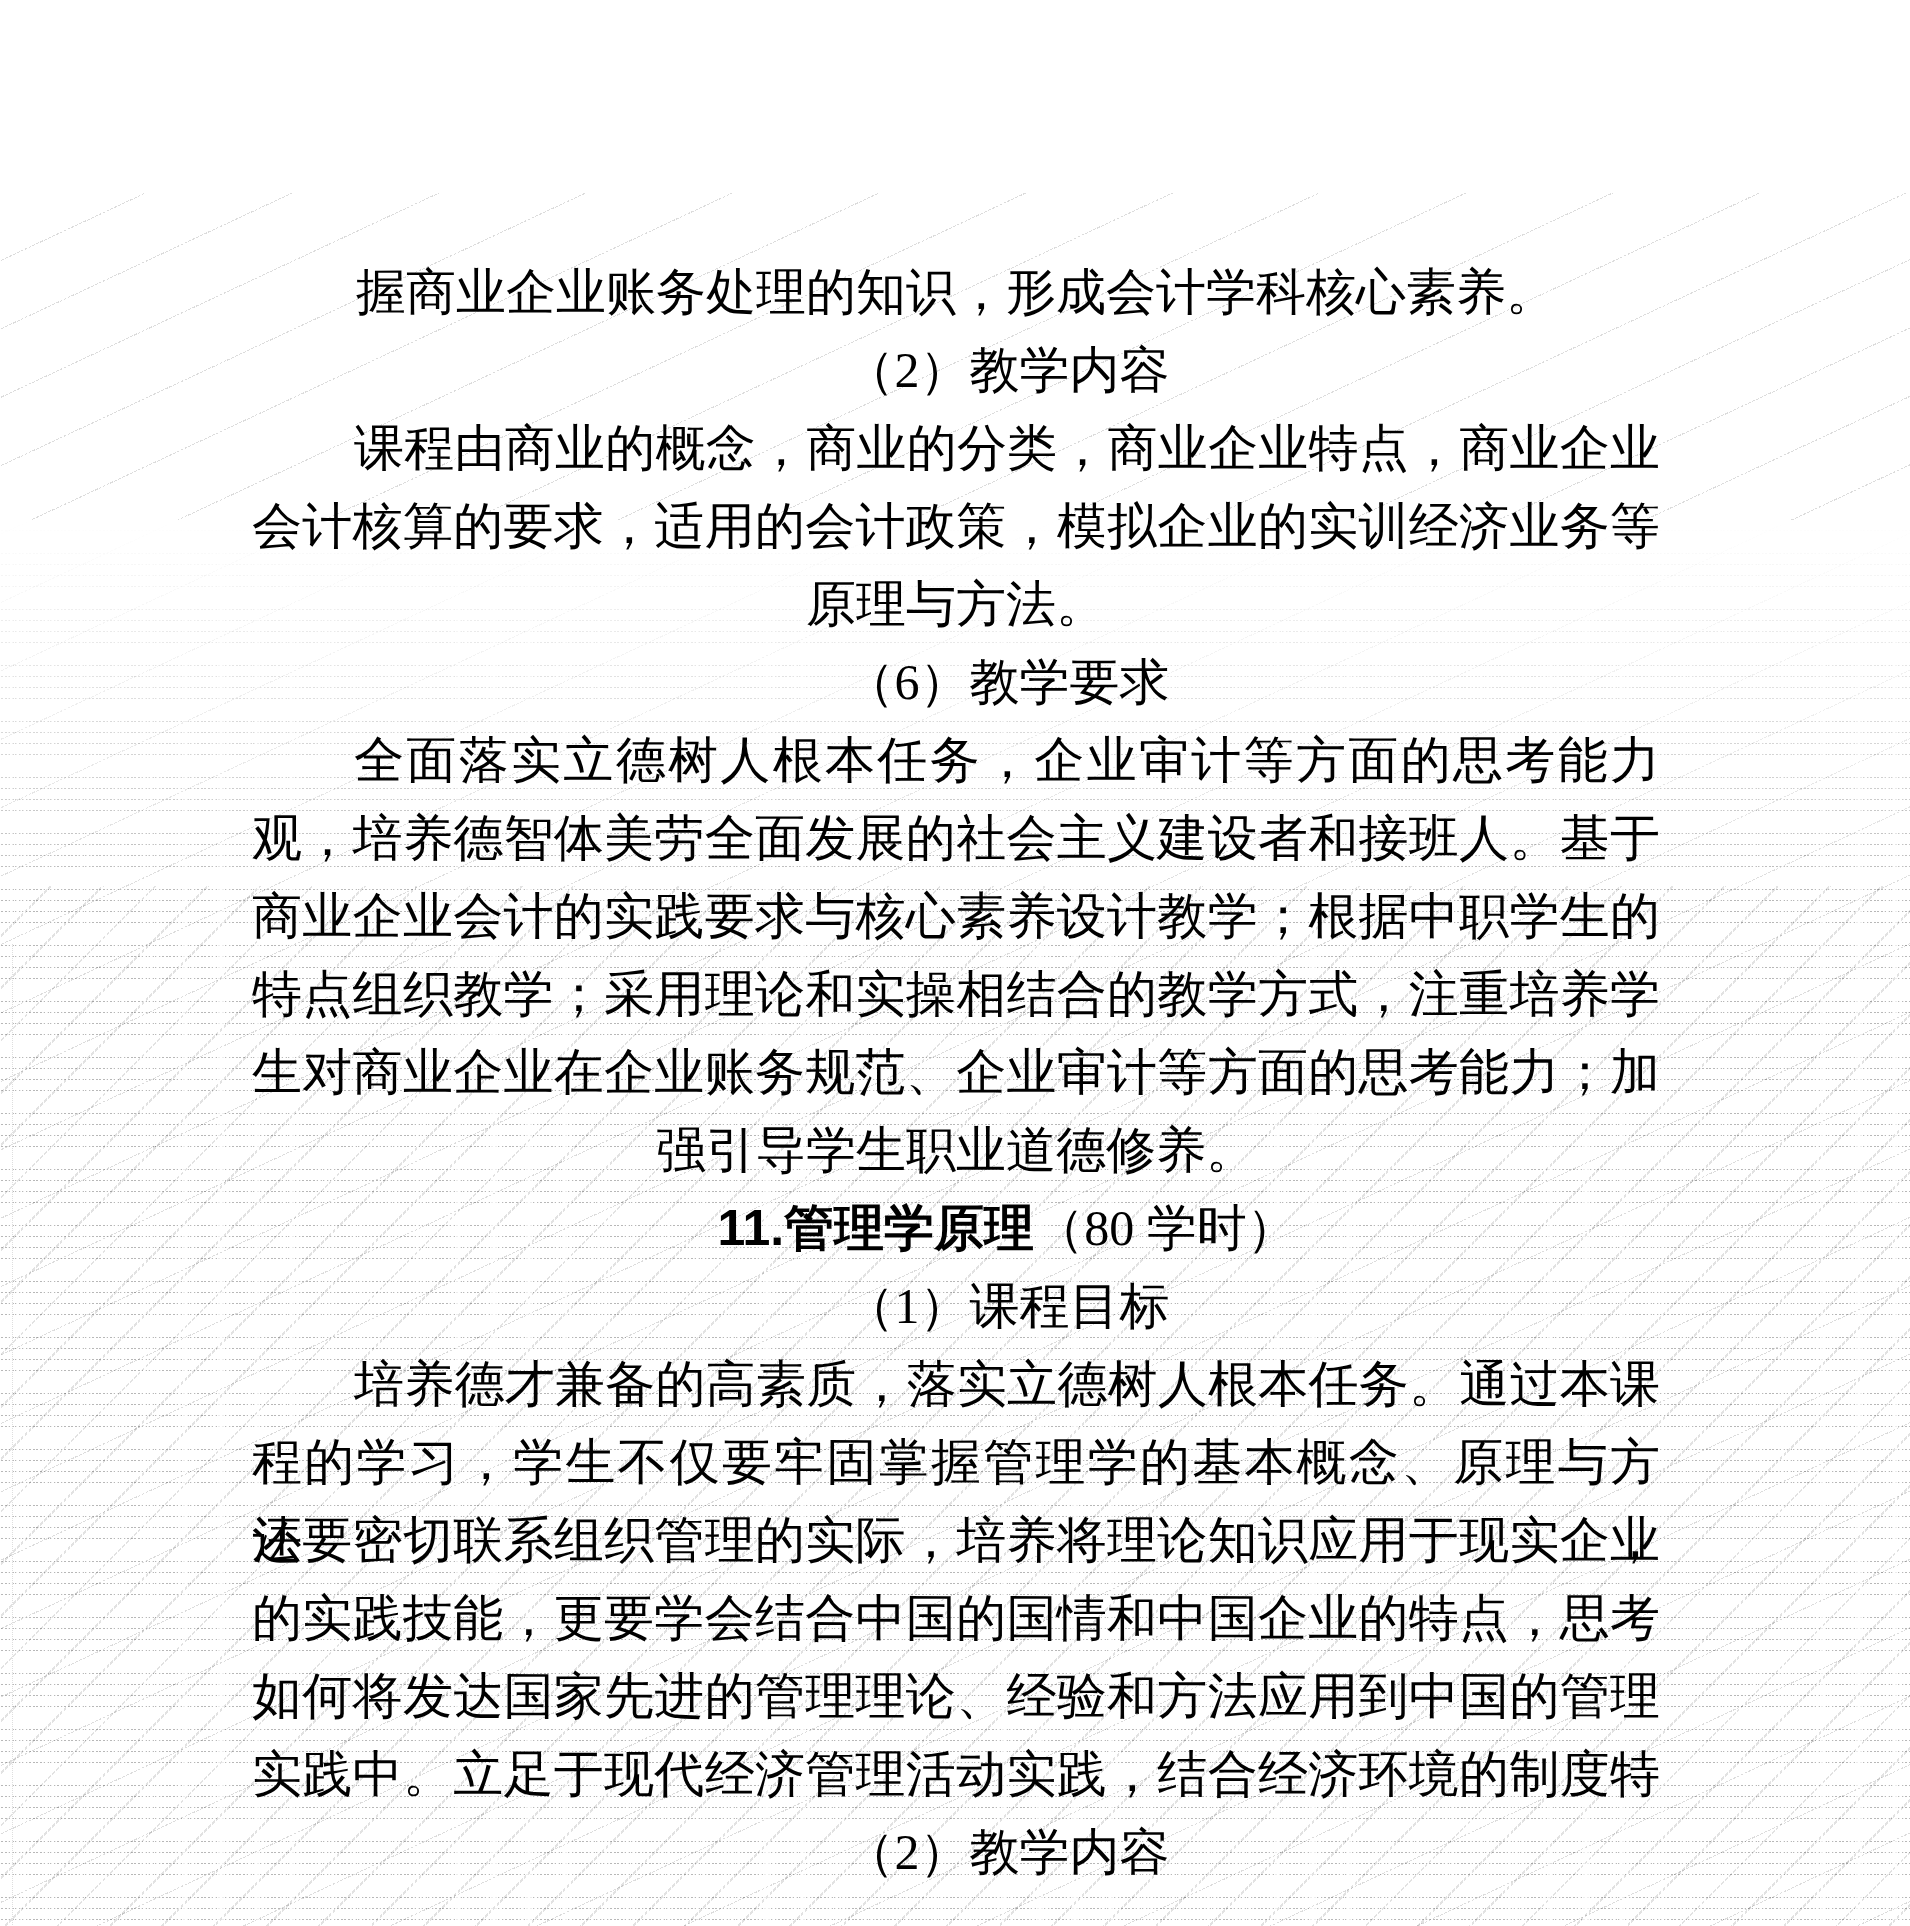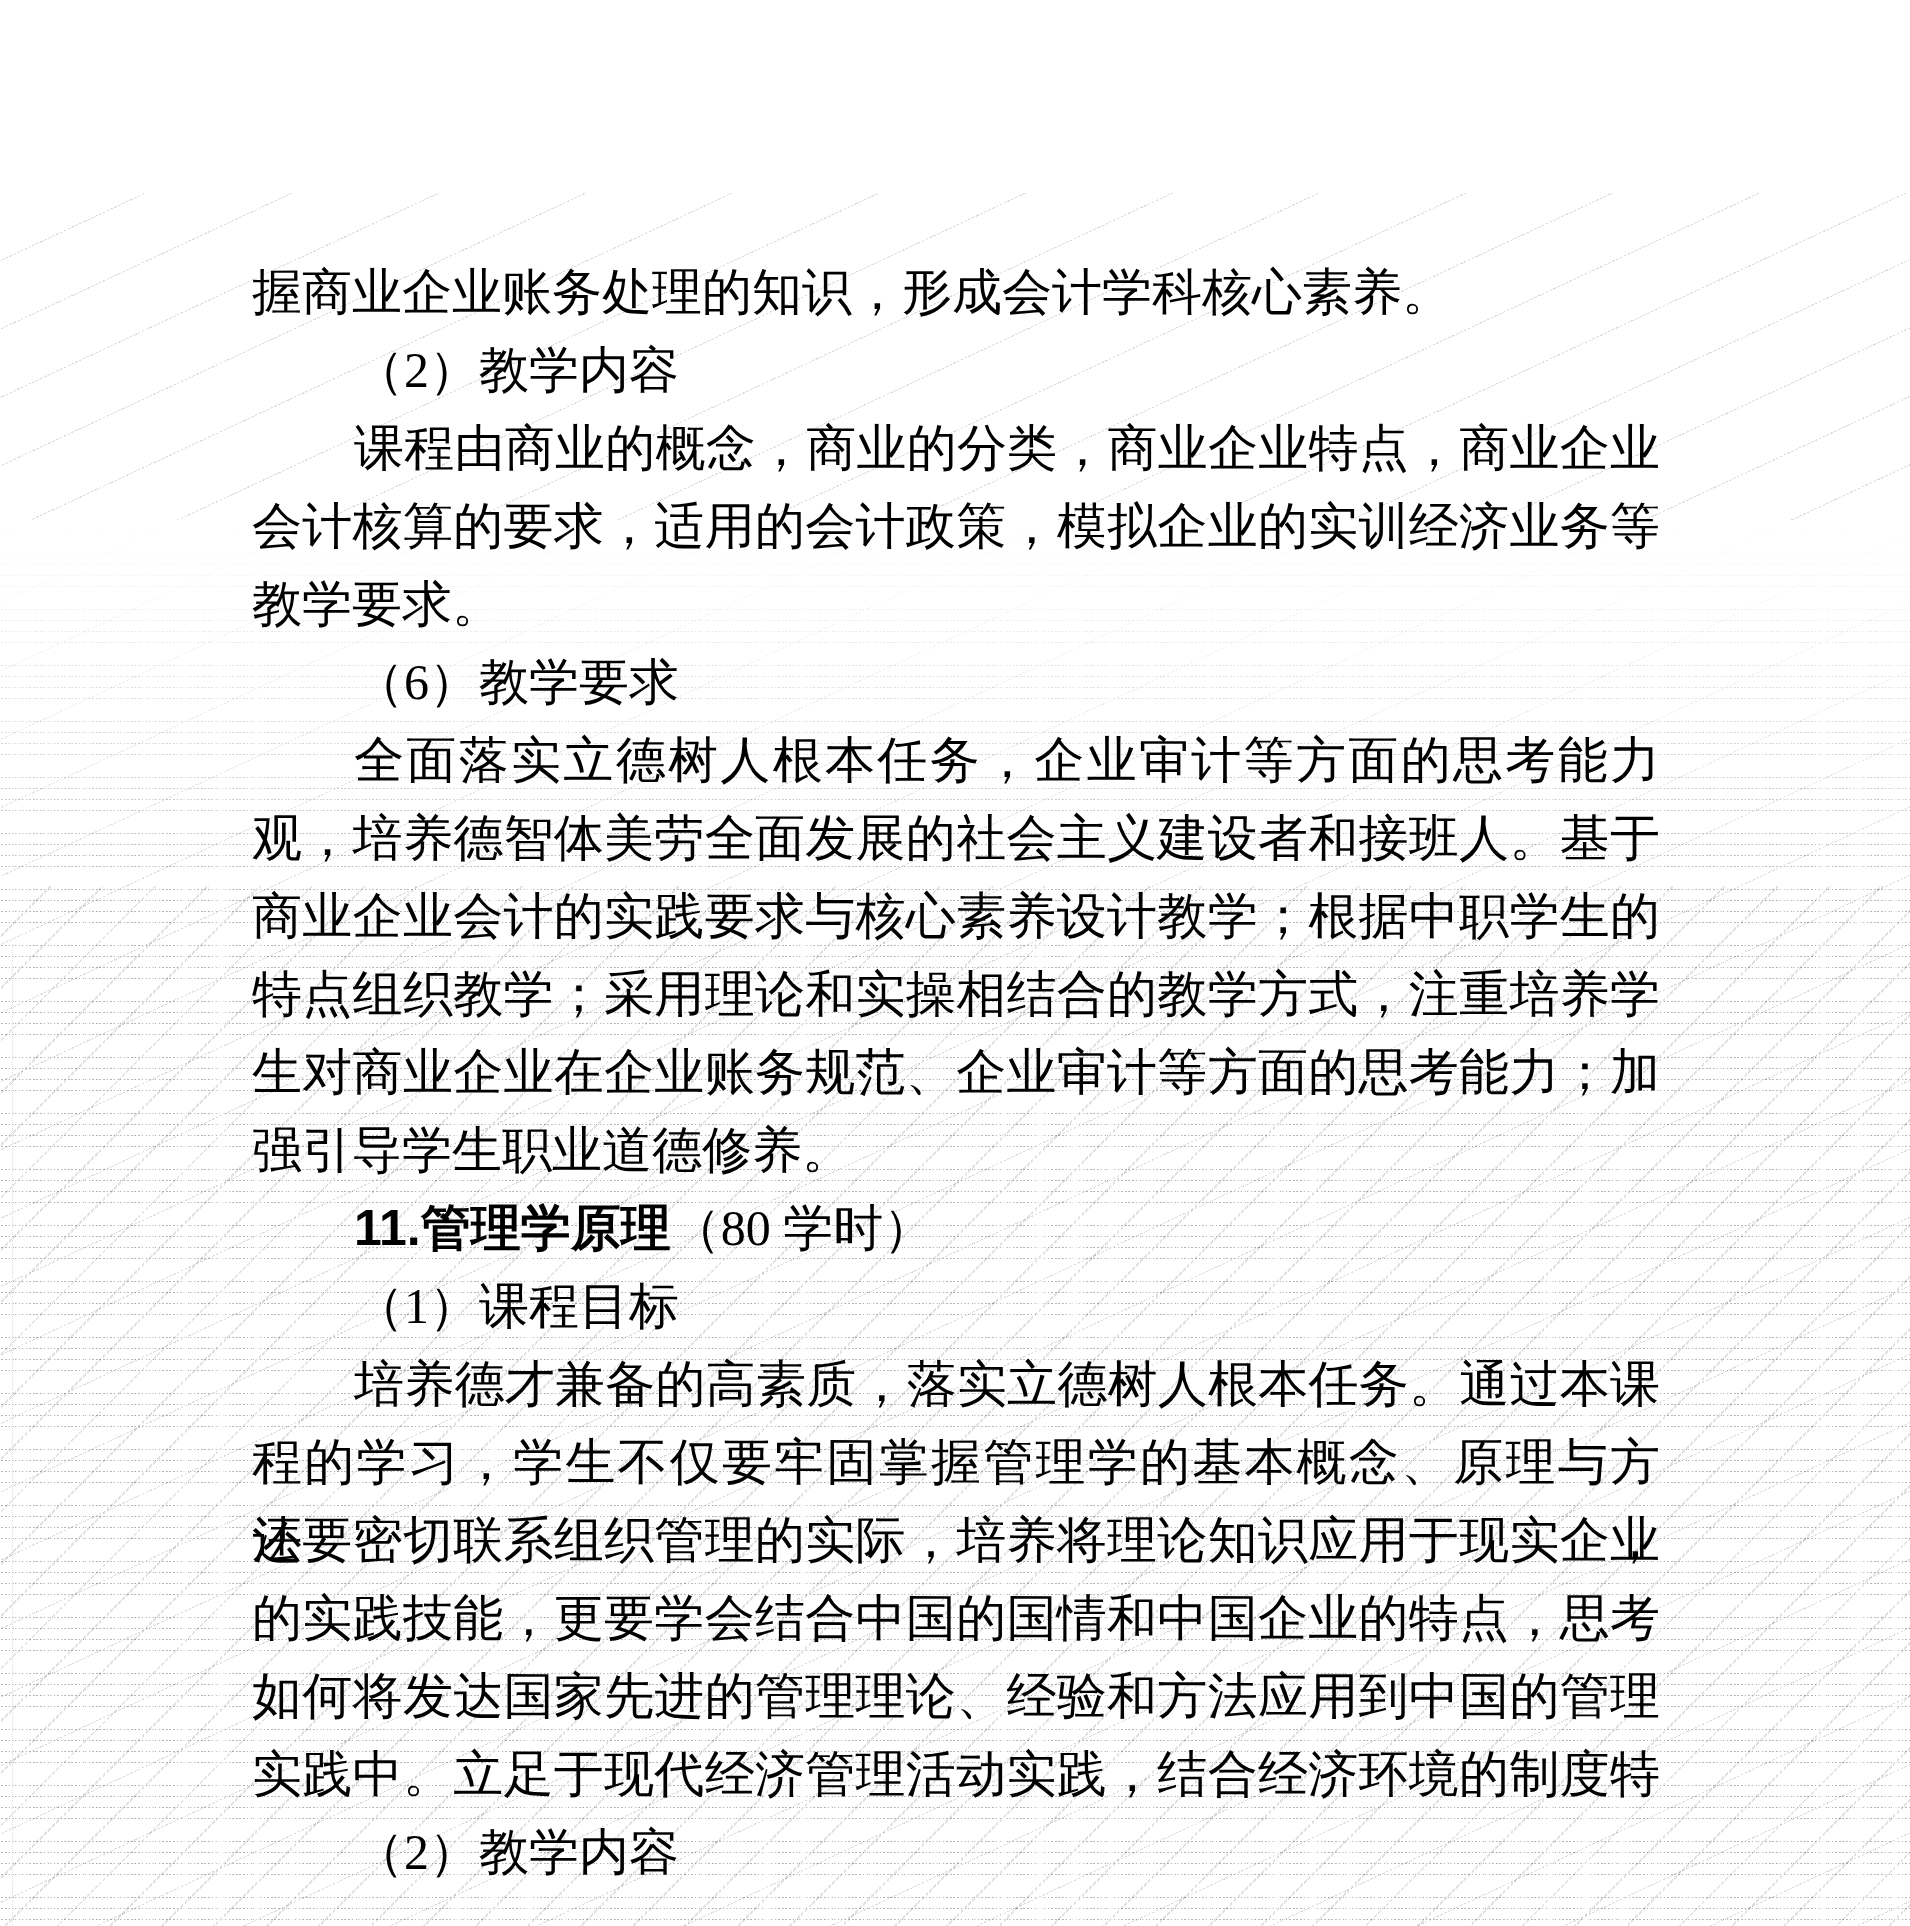--- a/index.html
+++ b/index.html
@@ -71,20 +71,21 @@
     top: 253px;
     width: 1408px;
     z-index: 2;
   }
   .line {
     font-size: 50px;
     line-height: 78px;
     height: 78px;
     white-space: nowrap;
     letter-spacing: 0;
+    text-align: center;
   }
   .line.justify {
     white-space: normal;
     text-align: justify;
     text-align-last: justify;
     text-justify: inter-character;
   }
   .line.indent {
     text-indent: 102px;
   }
@@ -104,21 +105,21 @@
 <div class="pattern-diag-steep"></div>
 <div class="pattern-diag-shallow"></div>
 <div class="pattern-fade"></div>
 <div class="edge-vline"></div>
 
 <div class="doc">
   <div class="line">握商业企业账务处理的知识，形成会计学科核心素养。</div>
   <div class="line indent">（2）教学内容</div>
   <div class="line indent justify">课程由商业的概念，商业的分类，商业企业特点，商业企业</div>
   <div class="line justify">会计核算的要求，适用的会计政策，模拟企业的实训经济业务等</div>
-  <div class="line">教学要求。</div>
+  <div class="line">原理与方法。</div>
   <div class="line indent">（6）教学要求</div>
   <div class="line indent justify">全面落实立德树人根本任务，企业审计等方面的思考能力</div>
   <div class="line justify">观，培养德智体美劳全面发展的社会主义建设者和接班人。基于</div>
   <div class="line justify">商业企业会计的实践要求与核心素养设计教学；根据中职学生的</div>
   <div class="line justify">特点组织教学；采用理论和实操相结合的教学方式，注重培养学</div>
   <div class="line justify">生对商业企业在企业账务规范、企业审计等方面的思考能力；加</div>
   <div class="line">强引导学生职业道德修养。</div>
   <div class="line indent">
     <span class="heading-bold">11.管理学原理</span><span class="heading-rest">（80 学时）</span>
   </div>

